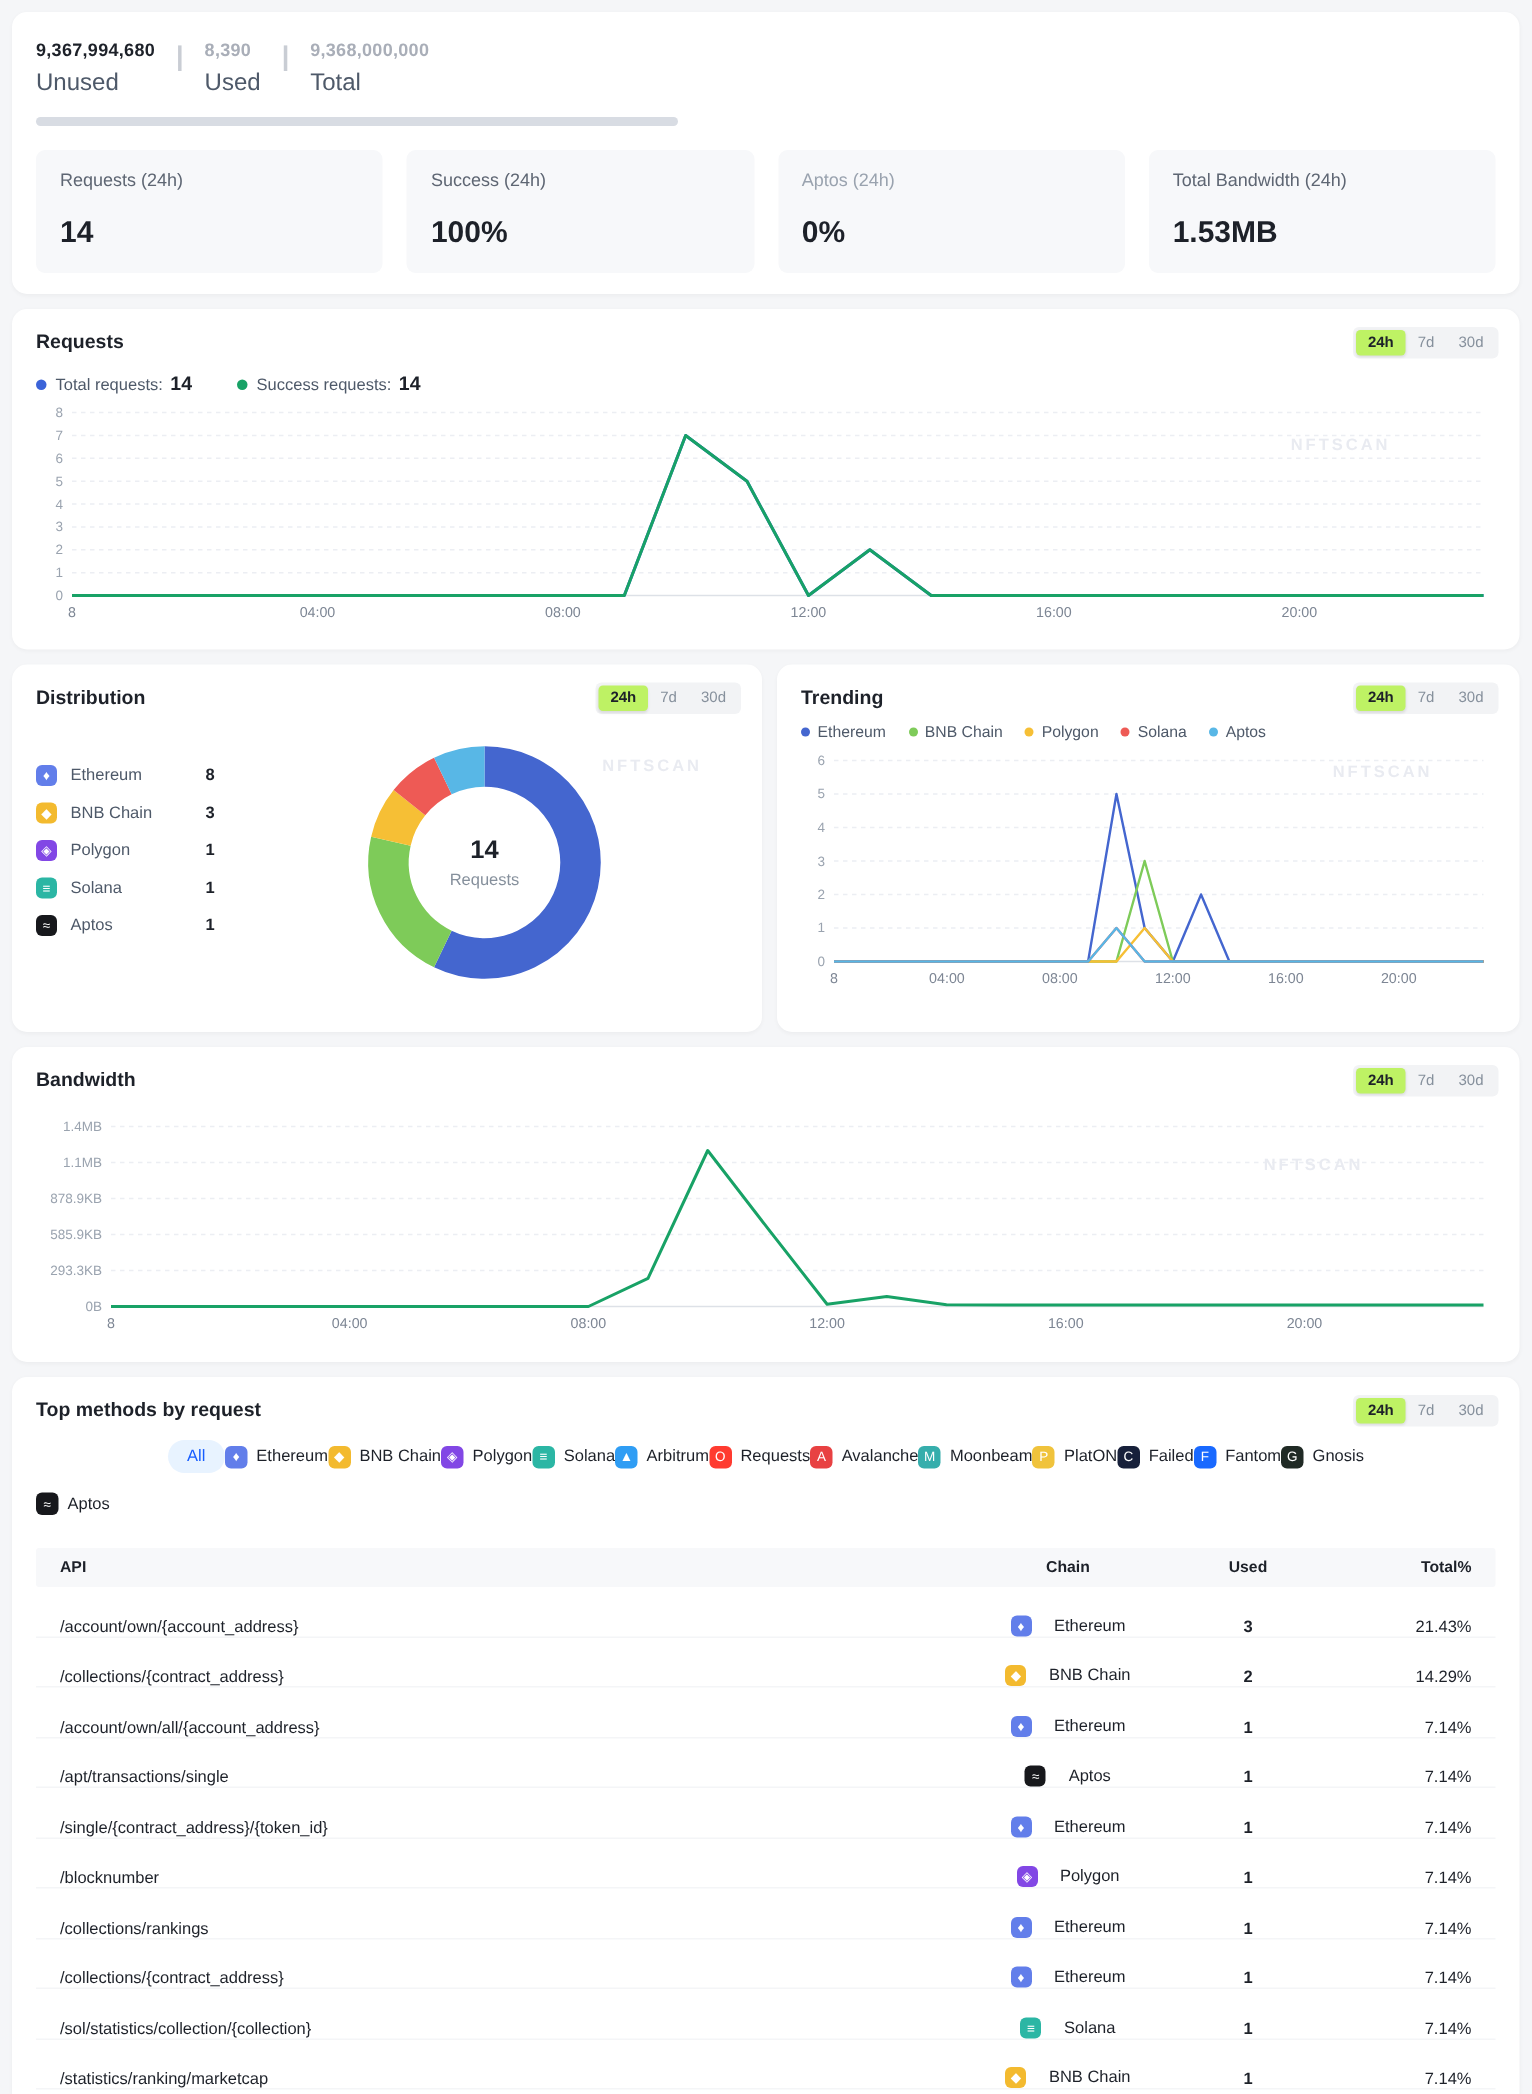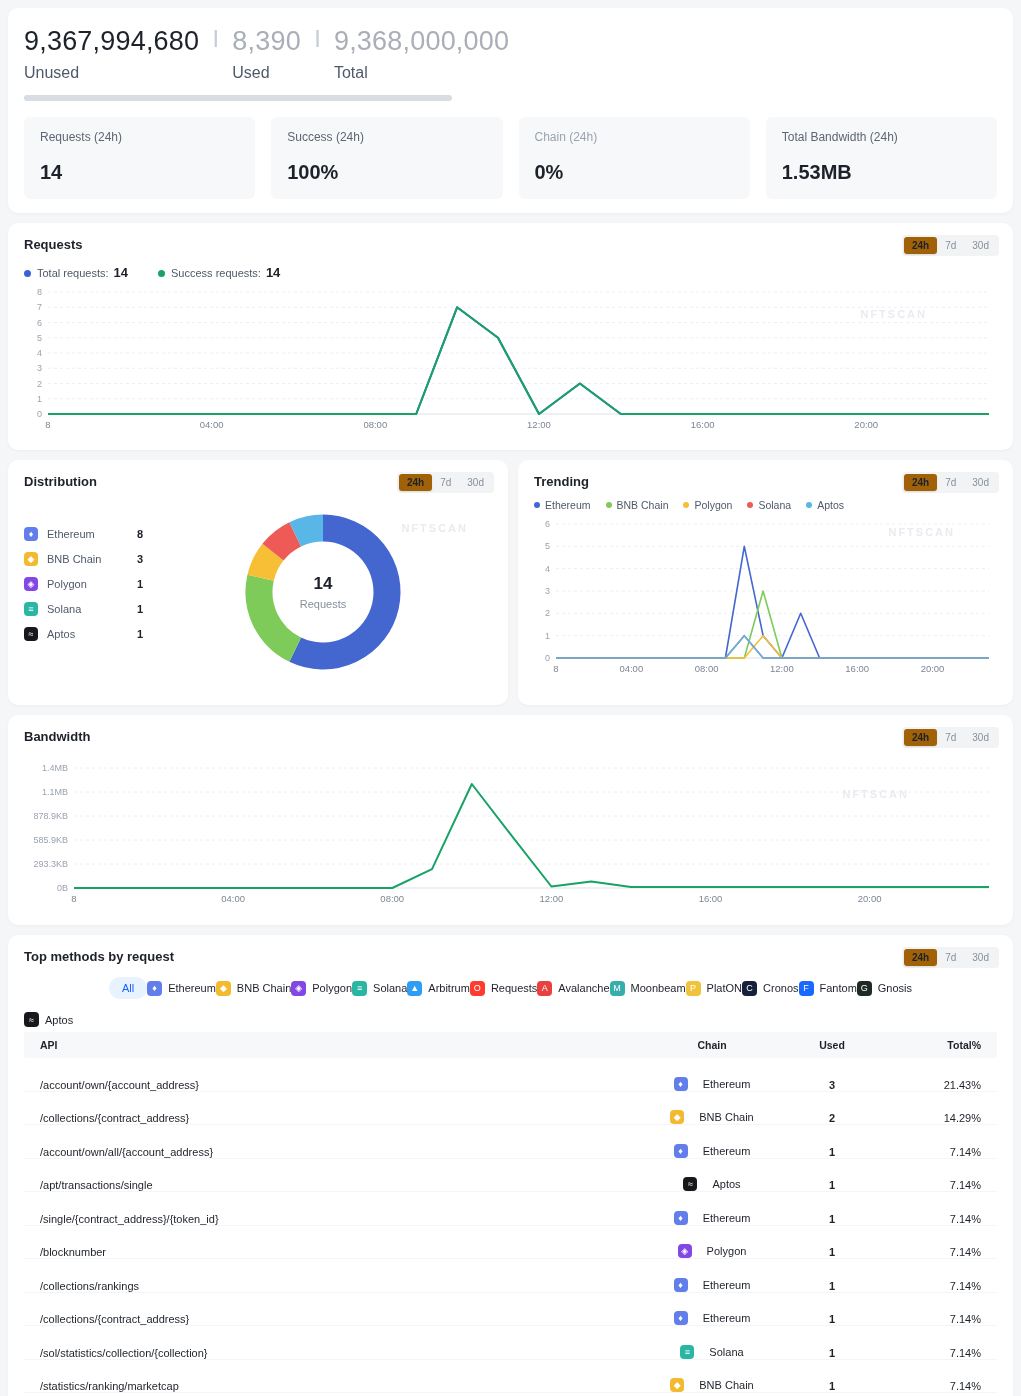--- a/index.html
+++ b/index.html
@@ -2,34 +2,34 @@
 <html><head>
 <meta charset="utf-8">
 <style>
   *{box-sizing:border-box;margin:0;padding:0}
   body{width:1021px;height:1396px;overflow:hidden;background:#f5f6f8;font-family:"Liberation Sans",sans-serif;color:#1d2129}
   .card{background:#fff;border-radius:10px;margin:0 8px 10px;position:relative;box-shadow:0 1px 3px rgba(0,0,0,.04)}
   .card-title{font-size:13px;font-weight:bold;color:#1d2129}
   
   #quota-card{margin-top:8px;padding:18px 16px 14px}
   .quota-vals{display:flex;align-items:flex-start;gap:14px}
-  .qcol .qv{font-size:27px;font-weight:normal;letter-spacing:.2px}
+  .qcol .qv{font-size:12px;font-weight:bold;letter-spacing:.2px}
   .qcol .ql{font-size:16px;color:#4e5969;margin-top:7px}
   .qsep{font-size:18px;color:#c9cdd4;font-weight:bold;margin-top:1px}
   .qv.muted{color:#a9aeb8}
   .qbar{height:6px;width:428px;background:#d8dce3;border-radius:3px;margin-top:13px}
   .stats{display:flex;gap:16px;margin-top:16px}
   .stat{flex:1;background:#f7f8fa;border-radius:6px;padding:13px 16px 15px}
   .stat .sl{font-size:12px}
   .stat .sv{font-size:20px;font-weight:bold;margin-top:17px}
   
   .panel{padding:14px 16px}
   .toggle{position:absolute;top:12px;right:14px;background:#f2f3f5;border-radius:4px;padding:2px;display:flex;font-size:10px}
   .toggle .opt{padding:3px 8px;color:#86909c;border-radius:3px;cursor:pointer}
-  .toggle .opt.sel{background:#a16207;color:#1d2129;font-weight:bold;box-shadow:0 1px 2px rgba(0,0,0,.10)}
+  .toggle .opt.sel{background:#bef264;color:#1d2129;font-weight:bold;box-shadow:0 1px 2px rgba(0,0,0,.10)}
   .legend{display:flex;gap:30px;margin-top:13px;font-size:11px;color:#4e5969;align-items:center}
   .legend .dot{width:7px;height:7px;border-radius:50%;display:inline-block;margin-right:6px}
   .legend b{font-size:13px;margin-left:5px;color:#1d2129}
   .chart{position:relative;width:100%}
   #requests-chart{height:148px;margin-top:4px}
   .wm{position:absolute;color:#e9ebf1;font-weight:bold;font-size:11px;letter-spacing:2px;pointer-events:none;z-index:2}
   
   .row2{display:flex;margin:0 8px 10px;gap:10px}
   .row2 .card{margin:0}
   #distribution-panel{width:500px;height:245px}
@@ -50,21 +50,21 @@
   
   #bandwidth-panel{height:210px}
   #bandwidth-chart{height:146px;margin-top:16px}
   
   #methods-panel{min-height:470px}
   .chips-row{display:flex;align-items:center;margin-top:13px}
   .chips-row.first{justify-content:center}
   .chip{display:flex;align-items:center;gap:6px;font-size:11px;color:#1d2129;cursor:pointer;white-space:nowrap}
   .chip .chain-ic{margin-right:0;width:15px;height:15px}
   .chip.all{background:#e8f3ff;color:#165dff;border-radius:13px;padding:5px 13px;font-size:11px}
-  .tbl{margin-top:5px;font-size:11px}
+  .tbl{margin-top:22px;font-size:11px}
   .thead{display:flex;background:#f7f8fa;border-radius:2px;height:26px;align-items:center;font-weight:bold;font-size:10.5px}
   .trow{display:flex;height:33.5px;align-items:flex-end;border-bottom:1px solid #f4f5f7}
   .c-api{flex:1;padding-left:16px}
   .c-chain{width:130px;display:flex;justify-content:center;align-items:center;gap:6px}
   .c-used{width:110px;text-align:center}
   .c-pct{width:110px;text-align:right;padding-right:16px}
   .trow .c-used{font-weight:bold}
 </style>
 </head>
 <body>
@@ -90,21 +90,21 @@
   <div class="stats" id="stat-cards">
       <div class="stat">
         <div class="sl" style="color: rgb(94, 102, 115);">Requests (24h)</div>
         <div class="sv">14</div>
       </div>
       <div class="stat">
         <div class="sl" style="color: rgb(94, 102, 115);">Success (24h)</div>
         <div class="sv">100%</div>
       </div>
       <div class="stat">
-        <div class="sl" style="color: rgb(154, 163, 175);">Chain (24h)</div>
+        <div class="sl" style="color: rgb(154, 163, 175);">Aptos (24h)</div>
         <div class="sv">0%</div>
       </div>
       <div class="stat">
         <div class="sl" style="color: rgb(94, 102, 115);">Total Bandwidth (24h)</div>
         <div class="sv">1.53MB</div>
       </div>
     </div>
 </div>
 
 <div class="card panel" id="requests-panel" style="height:227px">
@@ -334,21 +334,21 @@
       <div class="chip">
         <span class="chain-ic" style="background: rgb(54, 174, 172);">M</span>
         <span>Moonbeam</span>
       </div>
       <div class="chip">
         <span class="chain-ic" style="background: rgb(240, 195, 60);">P</span>
         <span>PlatON</span>
       </div>
       <div class="chip">
         <span class="chain-ic" style="background: rgb(23, 32, 58);">C</span>
-        <span>Cronos</span>
+        <span>Failed</span>
       </div>
       <div class="chip">
         <span class="chain-ic" style="background: rgb(25, 105, 255);">F</span>
         <span>Fantom</span>
       </div>
       <div class="chip">
         <span class="chain-ic" style="background: rgb(32, 42, 37);">G</span>
         <span>Gnosis</span>
       </div>
     </div>

